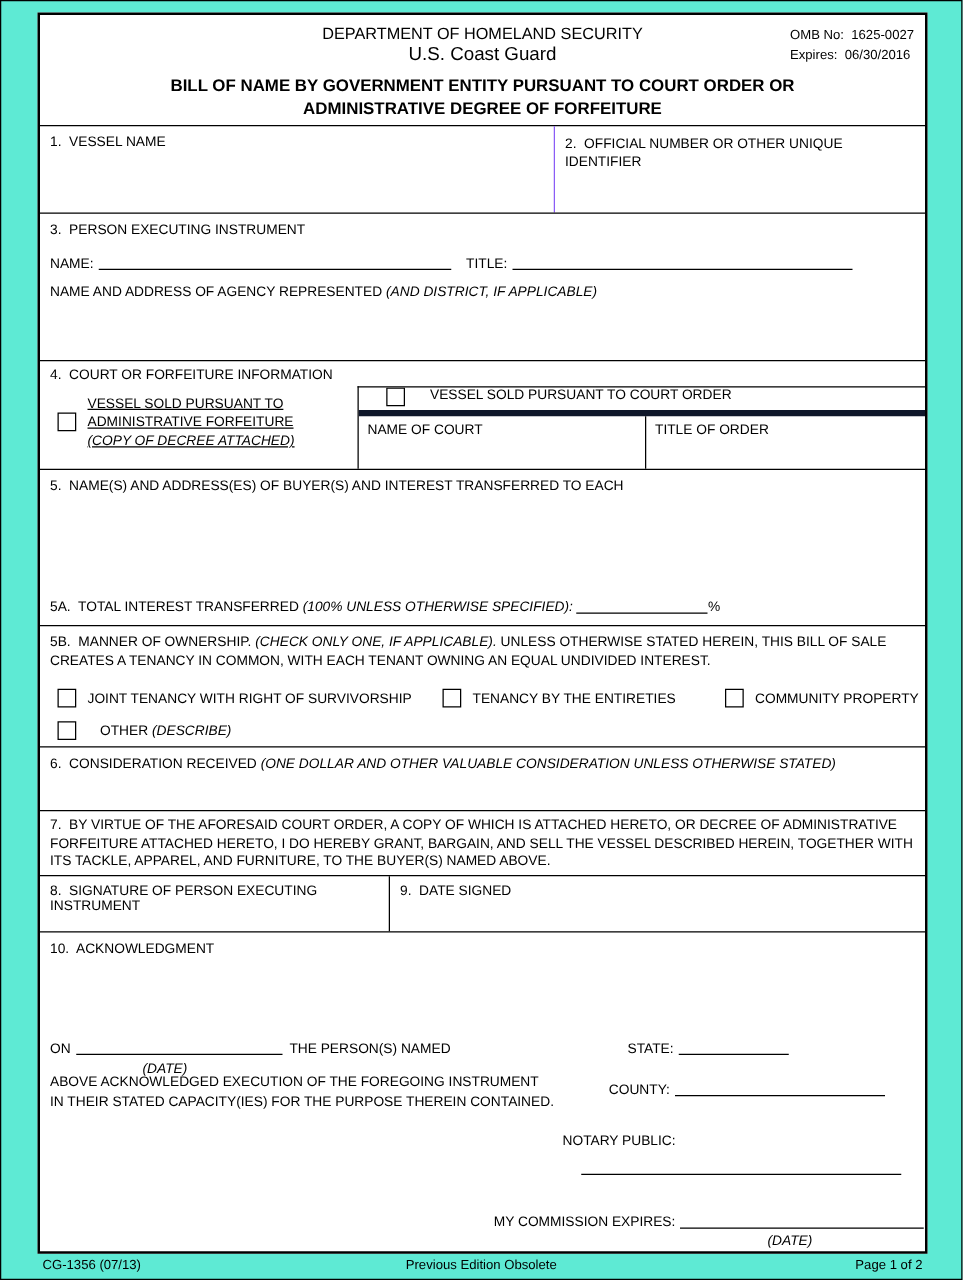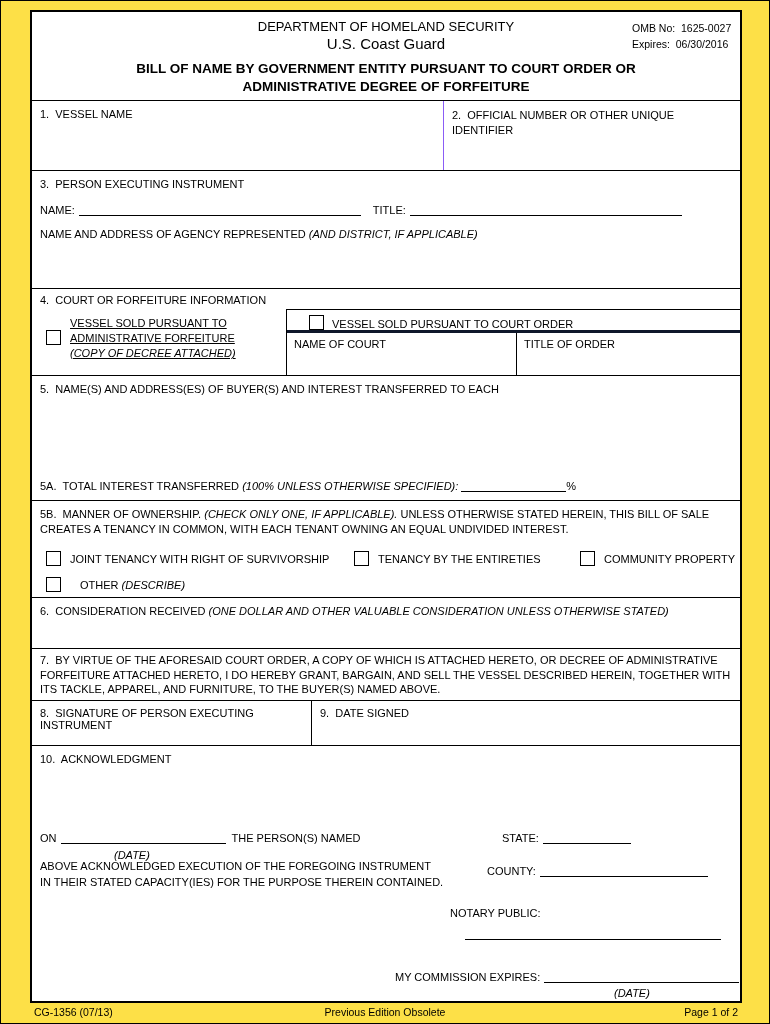--- a/index.html
+++ b/index.html
@@ -1,17 +1,17 @@
 <!DOCTYPE html>
 <html><head>
 <meta charset="utf-8">
 <style>
   * { margin:0; padding:0; box-sizing:border-box; }
   body { background:#fff; font-family:"Liberation Sans","DejaVu Sans",sans-serif; }
-  .page { position:relative; width:770px; height:1024px; background:#fde047; border:1px solid #000; color:#000; font-size:11px; overflow:hidden;padding-left:22px; }
+  .page { position:relative; width:770px; height:1024px; background:#5eead4; border:1px solid #000; color:#000; font-size:11px; overflow:hidden;padding-left:22px; }
   .form-box { position:absolute; left:29px; top:9px; width:712px; height:993px; border:2px solid #000; display:flex; flex-direction:column; background:#fff; }
   .sec { position:relative; border-top:1px solid #000; flex:none; }
   [data-bind] { white-space:pre-wrap; }
   .it { font-style:italic; }
   .blank { display:inline-block; border-bottom:1px solid #000; height:12px; vertical-align:-2px; }
   .cb { width:15px; height:15px; border:1.5px solid #000; background:#fff; flex:none; }
 
   
   .hdr { height:88px; border-top:none; }
   .hdr-center { position:absolute; left:0; right:0; top:7px; text-align:center; }
@@ -35,21 +35,21 @@
   .s3-fill { position:absolute; left:2px; top:74px; right:2px; bottom:2px; }
 
   
   .s4 { height:87px; display:flex; flex-direction:column; }
   .s4-h { height:20px; padding:5px 8px 0 8px; flex:none; }
   .s4-body { flex:1; display:flex; }
   .s4-left { width:254px; position:relative; }
   .s4-left .cb { position:absolute; left:14px; top:21px; }
   .s4-left-text { position:absolute; left:38px; top:7px; line-height:1.38;text-decoration:underline; }
   .s4-right { flex:1; border-left:1px solid #000; border-top:1px solid #000; display:flex; flex-direction:column; }
-  .s4-courtorder { height:23px; border-bottom:3px solid #0f172a; display:flex; align-items:flex-end; gap:8px; padding-left:22px; flex:none; }
+  .s4-courtorder { height:23px; border-bottom:5px solid #0f172a; display:flex; align-items:flex-start; gap:20px; padding-left:22px; flex:none; }
   .s4-cols { flex:1; display:flex; }
   .s4-courtname { width:230px; border-right:1px solid #000; padding:5px 7px; }
   .s4-ordertitle { flex:1; padding:5px 7px; }
 
   
   .s5 { height:125px; }
   .s5-h { position:absolute; left:8px; top:7px; right:8px; }
   .s5-fill { position:absolute; left:2px; top:26px; right:2px; bottom:26px; }
   .s5a { position:absolute; left:8px; bottom:8px; }
   .s5a .blank { width:105px; margin-left:3px; }

